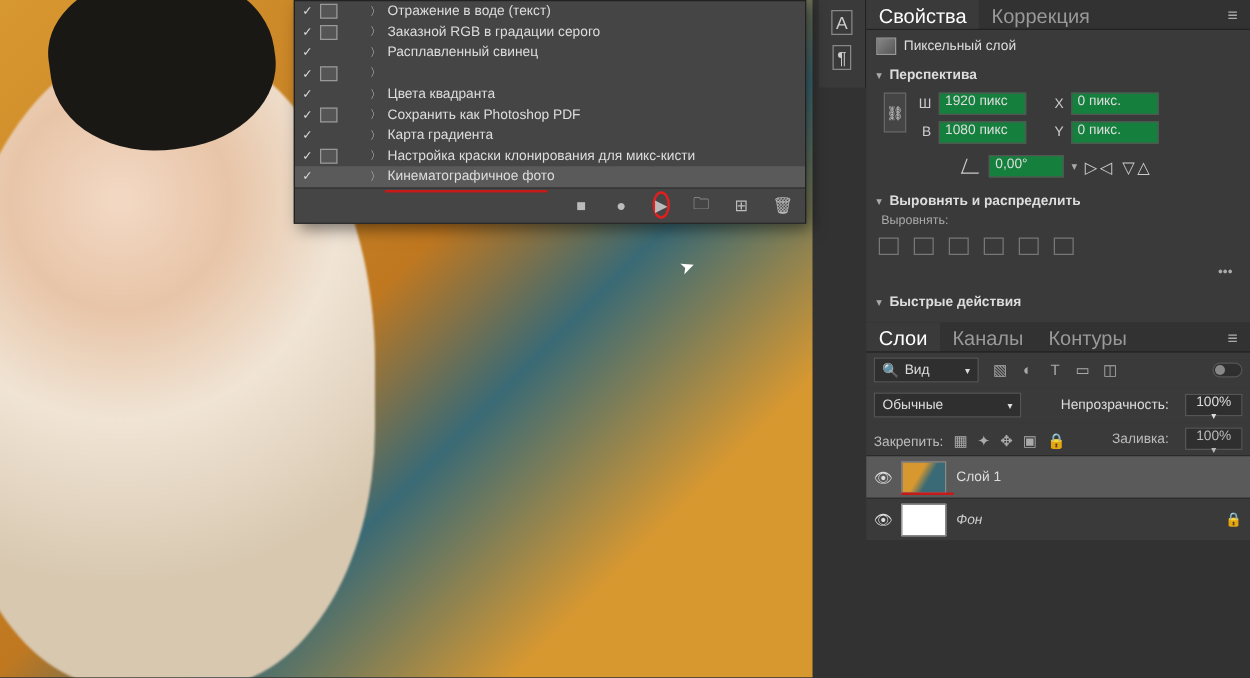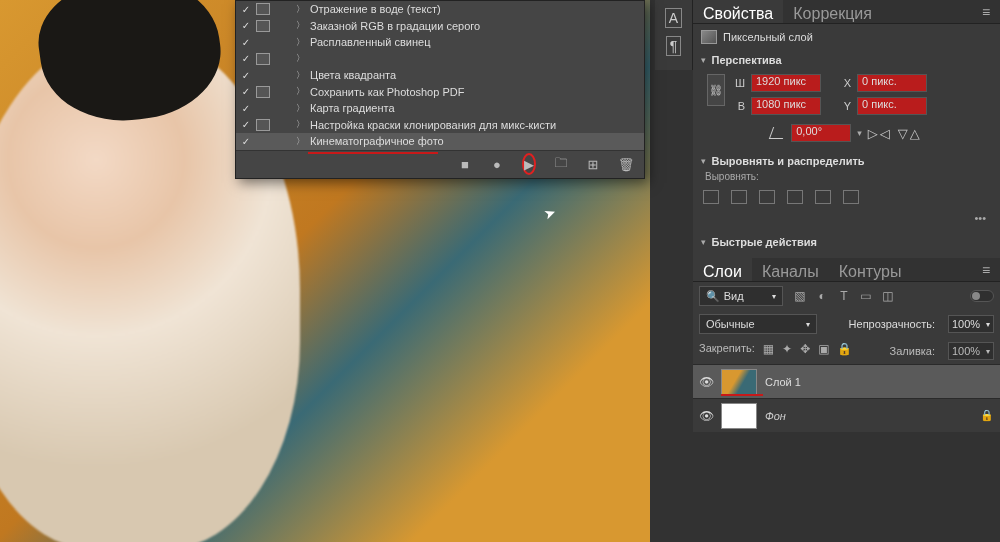--- a/index.html
+++ b/index.html
@@ -29,40 +29,40 @@
 .panel-tab.active { color: #fff; background: #3a3a3a; }
 .panel-body { background: #3a3a3a; padding: 6px 8px; font-size: 11px; }
 .props-row { display: flex; align-items: center; gap: 6px; margin-bottom: 4px; }
 .pixel-icon { width:16px; height:14px; border:1px solid #999; background:linear-gradient(135deg,#888,#555); }
 .section-head { display:flex; align-items:center; gap:6px; padding: 6px 0 4px; color:#ddd; }
 .section-head .chev { font-size:9px; color:#aaa;}
 .dim-grid { padding:4px 0 2px 6px; }
 .dim-row { display:flex; align-items:center; gap:6px; margin-bottom:5px; }
 .link-btn { width:18px; height:32px; border:1px solid #666; background:#454545; display:flex; align-items:center; justify-content:center; font-size:11px;}
 .dim-label { width:14px; text-align:right; color:#ccc;}
-.dim-input { width:70px; height:18px; background:#b91c1c; border:1px solid #555; color:#ddd; padding:0 4px; font-size:11px; }
+.dim-input { width:70px; height:18px; background:#15803d; border:1px solid #555; color:#ddd; padding:0 4px; font-size:11px; }
 .angle-ic { display:inline-block; width:14px; height:12px; border-bottom:1px solid #ccc; border-left:1px solid #ccc; transform: skewX(-20deg); margin-right:2px;}
 .flip-ic { font-size:13px; color:#ccc; letter-spacing:2px;}
 .align-icons { display:flex; gap:12px; padding:4px 2px 8px; color:#888; font-size:14px;}
 .align-icons span { width:16px; height:14px; display:inline-block; border:1px solid #777; position:relative;}
 .align-icons span::before { content:""; position:absolute; background:#777;}
 .more-dots { text-align:right; padding:0 6px 6px; color:#aaa;}
 .del-bg-btn { display:block; margin:6px auto 10px; width:180px; height:22px; background:#4a4a4a; border:1px solid #666; color:#ddd; font-size:11px;}
 .layers-panel { background:#323232; flex:1; display:flex; flex-direction:column;}
 .layer-filter-row { display:flex; align-items:center; gap:4px; padding:4px 6px; background:#3a3a3a;}
 .filter-select { display:flex; align-items:center; gap:4px; background:#2f2f2f; border:1px solid #555; height:20px; padding:0 6px; width:84px;}
 .filter-icons { display:flex; gap:8px; color:#aaa; font-size:12px; margin-left:6px;}
 .filter-icons span{width:14px;text-align:center;}
 .toggle { margin-left:auto; width:24px; height:12px; background:#2f2f2f; border:1px solid #555; border-radius:6px; position:relative;}
 .toggle::after{content:"";position:absolute;left:1px;top:1px;width:8px;height:8px;background:#888;border-radius:50%;}
 .blend-row { display:flex; align-items:center; gap:4px; padding:4px 6px; background:#3a3a3a;}
 .blend-select { background:#2f2f2f; border:1px solid #555; height:20px; padding:0 6px; width:118px; display:flex; align-items:center; justify-content:space-between;}
 .pct-field { display:flex; align-items:center; gap:13px; margin-left:auto;}
-.pct-field .box{ background:#2f2f2f; border:1px solid #555; height:18px; width:46px; display:flex; align-items:center; justify-content:space-between; padding:0 3px;}
-.lock-row { display:flex; align-items:flex-start; gap:8px; padding:4px 6px; background:#3a3a3a; color:#bbb;}
+.pct-field .box{ background:#2f2f2f; border:1px solid #555; height:18px; width:46px; display:flex; align-items:center; justify-content:space-between; padding:0 3px;flex-direction:column;}
+.lock-row { display:flex; align-items:flex-end; gap:8px; padding:4px 6px; background:#3a3a3a; color:#bbb;}
 .lock-row .icons{display:flex;gap:8px;font-size:12px;color:#aaa;}
 .layer-item { display:flex; align-items:center; height:34px; padding:0 6px; gap:8px; background:#3a3a3a; border-top:1px solid #2a2a2a;}
 .layer-item.selected { background:#5a5a5a;}
 .eye { width:14px; color:#ddd; font-size:12px;}
 .thumb { width:36px; height:26px; border:1px solid #888; background:#fff;}
 .thumb.photo { background:linear-gradient(120deg,#d89830 40%,#3a6a75 60%);}
 .layer-name { font-size:11px; color:#ddd;}
 .layer-name.italic { font-style:italic; color:#ccc;}
 .panel-menu { position:absolute; right:6px; width:16px; text-align:center; color:#aaa; font-size:14px;}
 </style>

